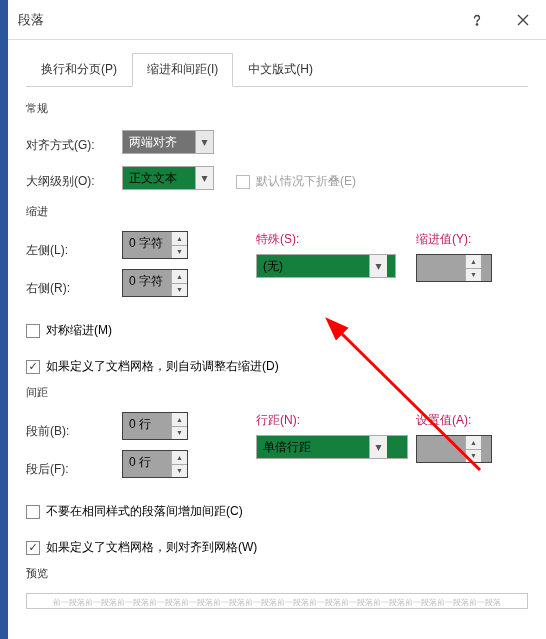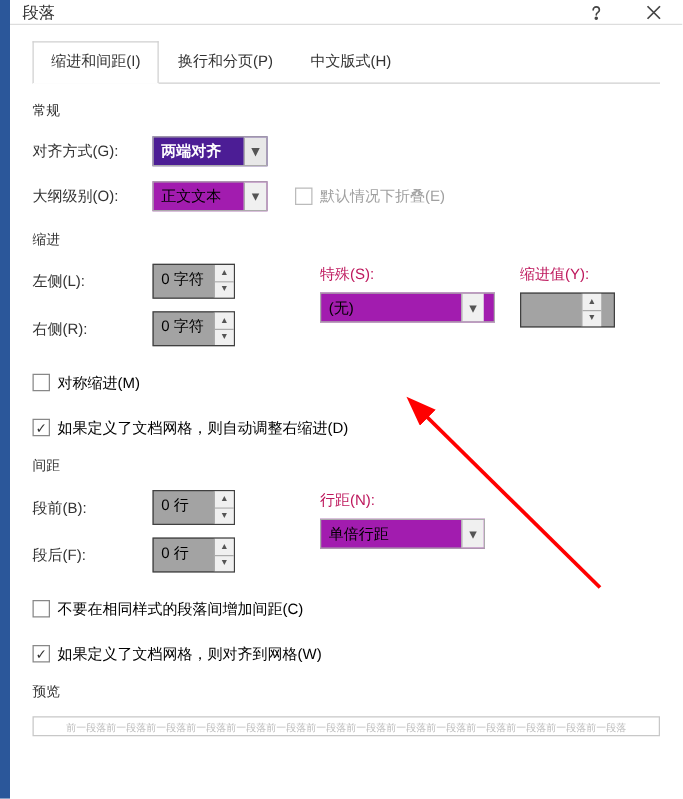--- a/index.html
+++ b/index.html
@@ -1,30 +1,30 @@
 <!DOCTYPE html>
 <html><head>
   <meta charset="utf-8">
   <style>
     * { box-sizing: border-box; margin: 0; padding: 0; }
     body { font-family: "Microsoft YaHei", "SimSun", sans-serif; font-size: 12px; background: #fff; width: 546px; height: 639px; overflow: hidden; position: relative; }
-    .titlebar { height: 20px; display: flex; align-items: center; background: #fff; border-bottom: 1px solid #ddd; }
+    .titlebar { height: 40px; display: flex; align-items: center; background: #fff; border-bottom: 1px solid #ddd; }
     .left-stripe { width: 8px; height: 639px; background: #2b579a; position: absolute; left: 0; top: 0; }
     .titlebar .title { flex: 1; padding-left: 18px; font-size: 13px; color: #333; }
     .titlebar .btn { width: 46px; height: 32px; display: flex; align-items: center; justify-content: center; color: #333; }
     .titlebar .btn svg { stroke: #444; }
     .dialog-body { padding: 12px 18px 0 26px; }
     .tabs { display: flex; border-bottom: 1px solid #d0d0d0; margin-bottom: 14px; }
     .tab { padding: 7px 14px 8px; border: 1px solid transparent; position: relative; top: 1px; color: #333; }
     .tab.active { border: 1px solid #d0d0d0; border-bottom: 1px solid #fff; background: #fff; }
     .section-title { font-size: 11px; color: #333; margin: 10px 0 12px 0; }
-    .row { display: flex; align-items: center; margin-bottom: 10px; min-height: 26px; }
+    .row { display: flex; align-items: flex-end; margin-bottom: 10px; min-height: 26px; }
     .lbl { width: 96px; color: #333; }
-    .combo { display: inline-flex; border: 1px solid #ababab; height: 24px; background: #a21caf; }
-    .combo.sel { background: #4c1d95; color: #fff; font-weight: bold; }
+    .combo { display: inline-flex; border: 1px solid #ababab; height: 24px; background: #15803d; }
+    .combo.sel { background: #737373; color: #fff; }
     .combo .txt { padding: 3px 6px; min-width: 72px; }
     .combo .arrow { width: 18px; border-left: 1px solid #ababab; display: flex; align-items: center; justify-content: center; background: #f0f0f0; color: #555; }
     .combo.sel .arrow { background: #e8e8e8; color: #555; }
     .spin { display: inline-flex; border: 1px solid #404040; height: 28px; background: #a3a3a3; }
     .spin .txt { padding: 3px 6px; min-width: 48px; }
     .spin .btns { width: 16px; border-left: 1px solid #ababab; display: flex; flex-direction: column; }
     .spin .btns span { flex: 1; font-size: 7px; display: flex; align-items: center; justify-content: center; background: #f0f0f0; color: #555; }
     .spin .btns span:first-child { border-bottom: 1px solid #ababab; }
     .chk { display: inline-flex; align-items: center; gap: 6px; }
     .chk .box { width: 14px; height: 14px; border: 1px solid #888; display: flex; align-items: center; justify-content: center; font-size: 11px; color: #333; background: #fff; }
@@ -55,22 +55,22 @@
   <div class="btn">
     <svg width="12" height="12" viewBox="0 0 12 12">
         <path d="M1 1 L11 11 M11 1 L1 11" stroke="#444" stroke-width="1.4"></path>
       </svg>
   </div>
 </div>
 
 <div class="dialog-body">
 
   <div class="tabs">
+    <div class="tab"><span>换行和分页(P)</span></div>
     <div class="tab active"><span>缩进和间距(I)</span></div>
-    <div class="tab"><span>换行和分页(P)</span></div>
     <div class="tab"><span>中文版式(H)</span></div>
   </div>
 
   <div class="section-title">常规</div>
 
   <div class="row">
     <div class="lbl"><span>对齐方式(G):</span></div>
     <div class="combo sel">
       <div class="txt">两端对齐</div>
       <div class="arrow">▾</div>
@@ -167,23 +167,33 @@
           <div class="txt">0 行</div>
           <div class="btns">
               <span>▲</span>
               <span>▼</span>
             </div>
         </div>
       </div>
     </div>
     <div class="col colB">
       <div class="sublbl">行距(N):</div>
-      <div class="combo" style="width:132px">
+      <div class="combo" style="width:152px">
         <div class="txt" style="min-width:112px">单倍行距</div>
         <div class="arrow">▾</div>
+      </div>
+    </div>
+    <div class="col colC">
+      <div class="sublbl">设置值(A):</div>
+      <div class="spin" style="width:76px">
+        <div class="txt"></div>
+        <div class="btns">
+            <span>▲</span>
+            <span>▼</span>
+          </div>
       </div>
     </div>
   </div>
 
   <div class="row" style="margin-top:6px">
     <label class="chk">
       <span class="box"></span>
       <span>不要在相同样式的段落间增加间距(C)</span>
     </label>
   </div>

